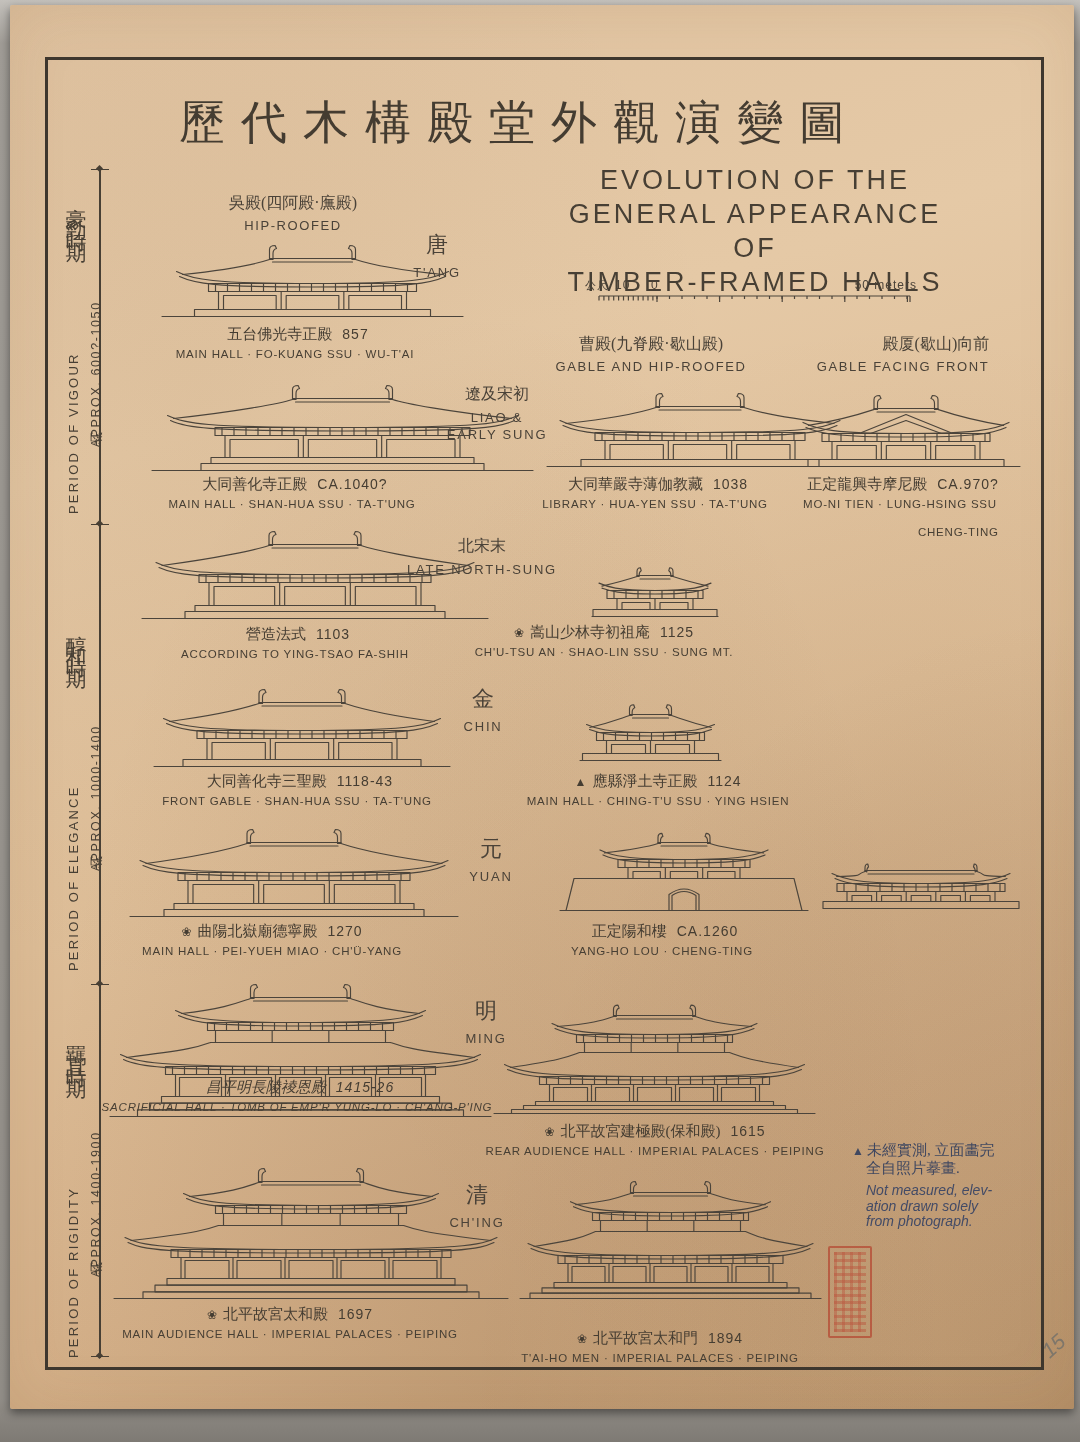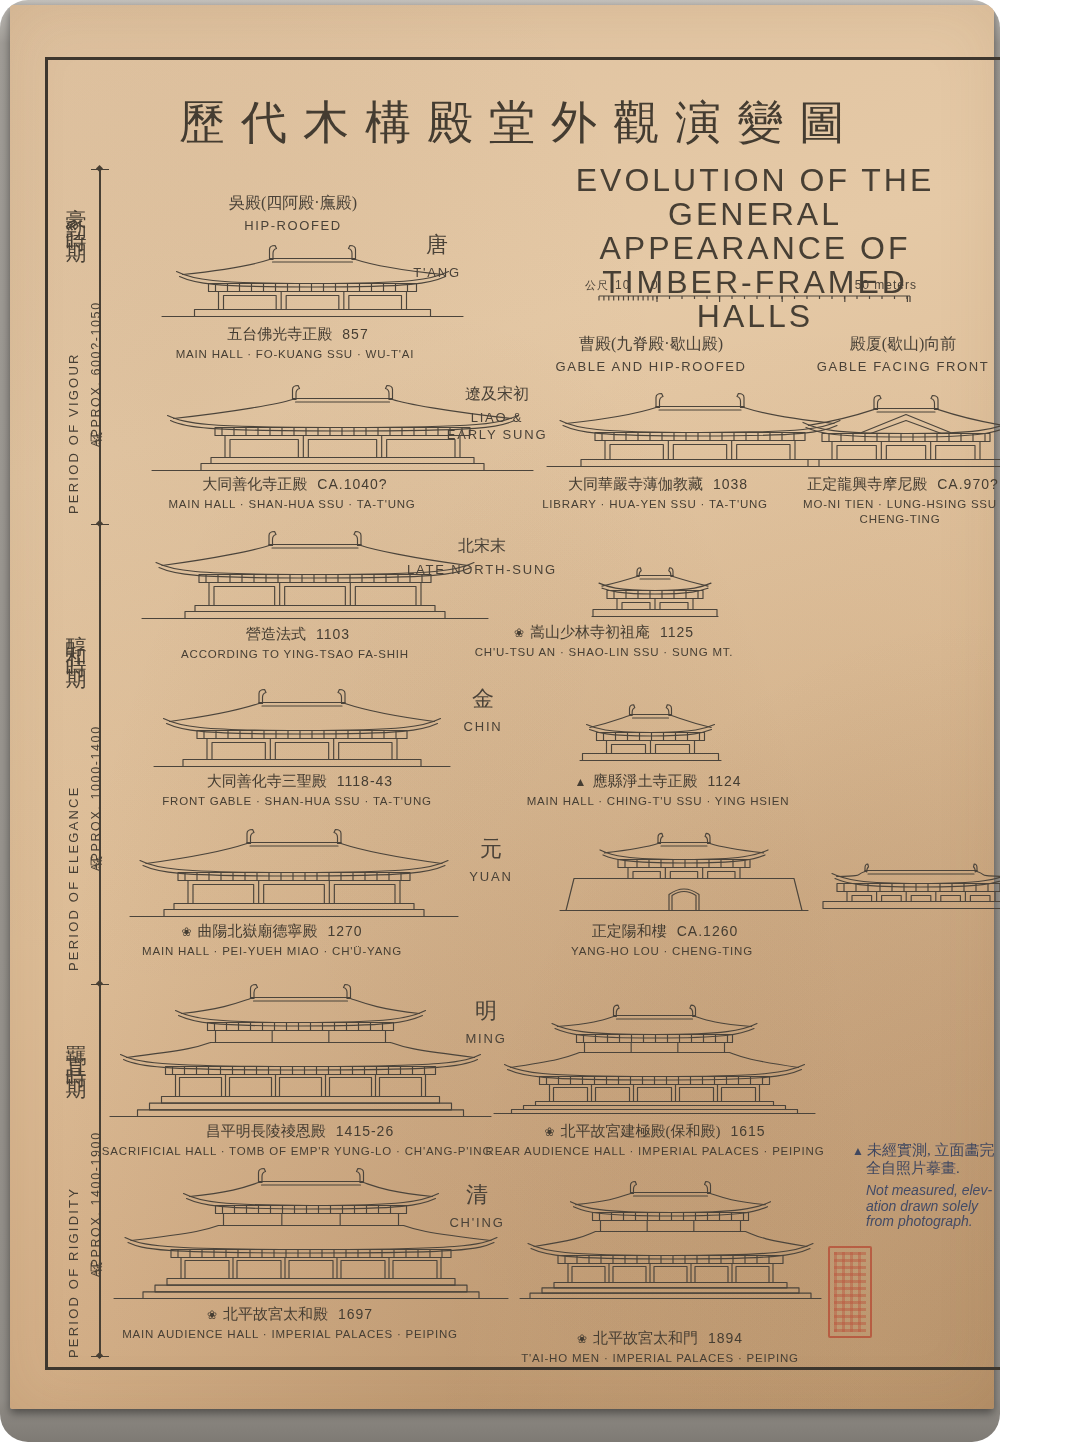--- a/index.html
+++ b/index.html
@@ -1,31 +1,31 @@
 <!DOCTYPE html>
 <html><head>
 <meta charset="utf-8">
 <style>
   html,body{margin:0;padding:0;}
-  .photo{position:relative;width:1000px;height:1442px;overflow:hidden;
+  .photo{position:relative;width:1080px;height:1442px;overflow:hidden;
     background:linear-gradient(180deg,#c4c1bc 0%,#a09c96 3%,#918d87 97%,#7e7a74 100%);
-    font-family:"Liberation Sans",sans-serif;color:#4a4238;border-radius:28px;}
+    font-family:"Liberation Sans",sans-serif;color:#4a4238;}
   .paper{position:absolute;left:10px;top:5px;right:6px;bottom:33px;border-radius:2px;
     background:
       radial-gradient(ellipse at 18% 28%, rgba(125,85,45,.07), transparent 42%),
       radial-gradient(ellipse at 82% 62%, rgba(125,85,45,.09), transparent 45%),
       radial-gradient(ellipse at 45% 96%, rgba(100,62,30,.14), transparent 55%),
       radial-gradient(ellipse at 100% 100%, rgba(90,55,25,.18), transparent 40%),
       linear-gradient(163deg,#dfc2a0 0%,#e5c9a6 28%,#ddbd97 55%,#d4b089 78%,#cba67c 100%);
     box-shadow:0 4px 10px rgba(0,0,0,.45), inset 0 0 60px rgba(120,80,40,.12);}
   .frame{position:absolute;left:45px;top:57px;width:993px;height:1307px;border:3px solid #3e372e;}
   .abs{position:absolute;}
   .ctr{transform:translateX(-50%);text-align:center;white-space:nowrap;}
   .title-cn{font-size:46px;letter-spacing:16px;font-family:"Liberation Serif",serif;color:#443c31;}
-  .title-en div{font-size:32px;letter-spacing:3px;line-height:34px;color:#473f34;}
+  .title-en div{font-size:27px;letter-spacing:3px;line-height:34px;color:#473f34;}
   .v-cn{writing-mode:vertical-rl;font-size:21px;letter-spacing:11px;font-family:"Liberation Serif",serif;color:#473f34;}
   .v-en{writing-mode:vertical-rl;transform:rotate(180deg);font-size:13px;letter-spacing:2.2px;color:#473f34;}
   .v-rg{writing-mode:vertical-rl;transform:rotate(180deg);font-size:12.5px;letter-spacing:1.6px;color:#473f34;}
   .vline{position:absolute;width:1.6px;background:#473f34;}
   .vmark{position:absolute;width:18px;border-top:1.6px solid #473f34;}
   .vmark::after{content:"";position:absolute;left:6px;top:-4px;width:5px;height:5px;background:#473f34;transform:rotate(45deg);}
   .rtype .cn{font-size:16px;font-family:"Liberation Serif",serif;}
   .rtype .en{font-size:13px;letter-spacing:1.6px;margin-top:4px;}
   .dyn .cn{font-size:16px;font-family:"Liberation Serif",serif;}
   .dyn .cn.big{font-size:22px;}
@@ -132,21 +132,21 @@
   <div class="abs v-rg" style="left:88px;top:1068px;height:216px;">約 APPROX. 1400-1900</div>
 
   <div class="abs ctr rtype" style="left:293px;top:193px;">
     <div class="cn">吳殿(四阿殿·廡殿)</div>
     <div class="en">HIP-ROOFED</div>
   </div>
   <div class="abs ctr rtype" style="left:651px;top:334px;">
     <div class="cn">曹殿(九脊殿·歇山殿)</div>
     <div class="en">GABLE AND HIP-ROOFED</div>
   </div>
-  <div class="abs ctr rtype" style="left:903px;top:334px;">
+  <div class="abs ctr rtype" style="left:903px;top:334px;text-align:right;">
     <div class="cn">殿厦(歇山)向前</div>
     <div class="en">GABLE FACING FRONT</div>
   </div>
 
   <div class="abs ctr dyn" style="left:437px;top:230px;">
     <div class="cn big">唐</div>
     <div class="en">T'ANG</div>
   </div>
   <div class="abs ctr dyn" style="left:473px;top:384px;margin-left:24px;">
     <div class="cn">遼及宋初</div>
@@ -907,21 +907,21 @@
     <div class="cap-cn"><span class="sym"></span><span>大同善化寺正殿</span><span class="date">CA.1040?</span></div>
     <div class="cap-en">MAIN HALL · SHAN-HUA SSU · TA-T'UNG</div>
   </div>
   <div class="abs ctr cap" style="left:655px;top:475px;">
     <div class="cap-cn"><span class="sym"></span><span>大同華嚴寺薄伽教藏</span><span class="date">1038</span></div>
     <div class="cap-en">LIBRARY · HUA-YEN SSU · TA-T'UNG</div>
   </div>
   <div class="abs ctr cap" style="left:900px;top:475px;">
     <div class="cap-cn"><span class="sym"></span><span>正定龍興寺摩尼殿</span><span class="date">CA.970?</span></div>
     <div class="cap-en">MO-NI TIEN · LUNG-HSING SSU</div>
-    <div class="cap-en" style="margin-top:3px;">CHENG-TING</div>
+    <div class="cap-en" style="margin-top:16px;text-align:right;">CHENG-TING</div>
   </div>
   <div class="abs ctr cap" style="left:295px;top:625px;">
     <div class="cap-cn"><span class="sym"></span><span>營造法式</span><span class="date">1103</span></div>
     <div class="cap-en">ACCORDING TO YING-TSAO FA-SHIH</div>
   </div>
   <div class="abs ctr cap" style="left:604px;top:623px;">
     <div class="cap-cn"><span class="sym">❀</span><span>嵩山少林寺初祖庵</span><span class="date">1125</span></div>
     <div class="cap-en">CH'U-TSU AN · SHAO-LIN SSU · SUNG MT.</div>
   </div>
   <div class="abs ctr cap" style="left:297px;top:772px;">
@@ -933,21 +933,21 @@
     <div class="cap-en">MAIN HALL · CHING-T'U SSU · YING HSIEN</div>
   </div>
   <div class="abs ctr cap" style="left:272px;top:922px;">
     <div class="cap-cn"><span class="sym">❀</span><span>曲陽北嶽廟德寧殿</span><span class="date">1270</span></div>
     <div class="cap-en">MAIN HALL · PEI-YUEH MIAO · CH'Ü-YANG</div>
   </div>
   <div class="abs ctr cap" style="left:662px;top:922px;">
     <div class="cap-cn"><span class="sym"></span><span>正定陽和樓</span><span class="date">CA.1260</span></div>
     <div class="cap-en">YANG-HO LOU · CHENG-TING</div>
   </div>
-  <div class="abs ctr cap" style="left:297px;top:1122px;">
+  <div class="abs ctr cap" style="left:297px;top:1078px;font-style:italic;">
     <div class="cap-cn"><span class="sym"></span><span>昌平明長陵祾恩殿</span><span class="date">1415-26</span></div>
     <div class="cap-en">SACRIFICIAL HALL · TOMB OF EMP'R YUNG-LO · CH'ANG-P'ING</div>
   </div>
   <div class="abs ctr cap" style="left:655px;top:1122px;">
     <div class="cap-cn"><span class="sym">❀</span><span>北平故宮建極殿(保和殿)</span><span class="date">1615</span></div>
     <div class="cap-en">REAR AUDIENCE HALL · IMPERIAL PALACES · PEIPING</div>
   </div>
   <div class="abs ctr cap" style="left:290px;top:1305px;">
     <div class="cap-cn"><span class="sym">❀</span><span>北平故宮太和殿</span><span class="date">1697</span></div>
     <div class="cap-en">MAIN AUDIENCE HALL · IMPERIAL PALACES · PEIPING</div>

